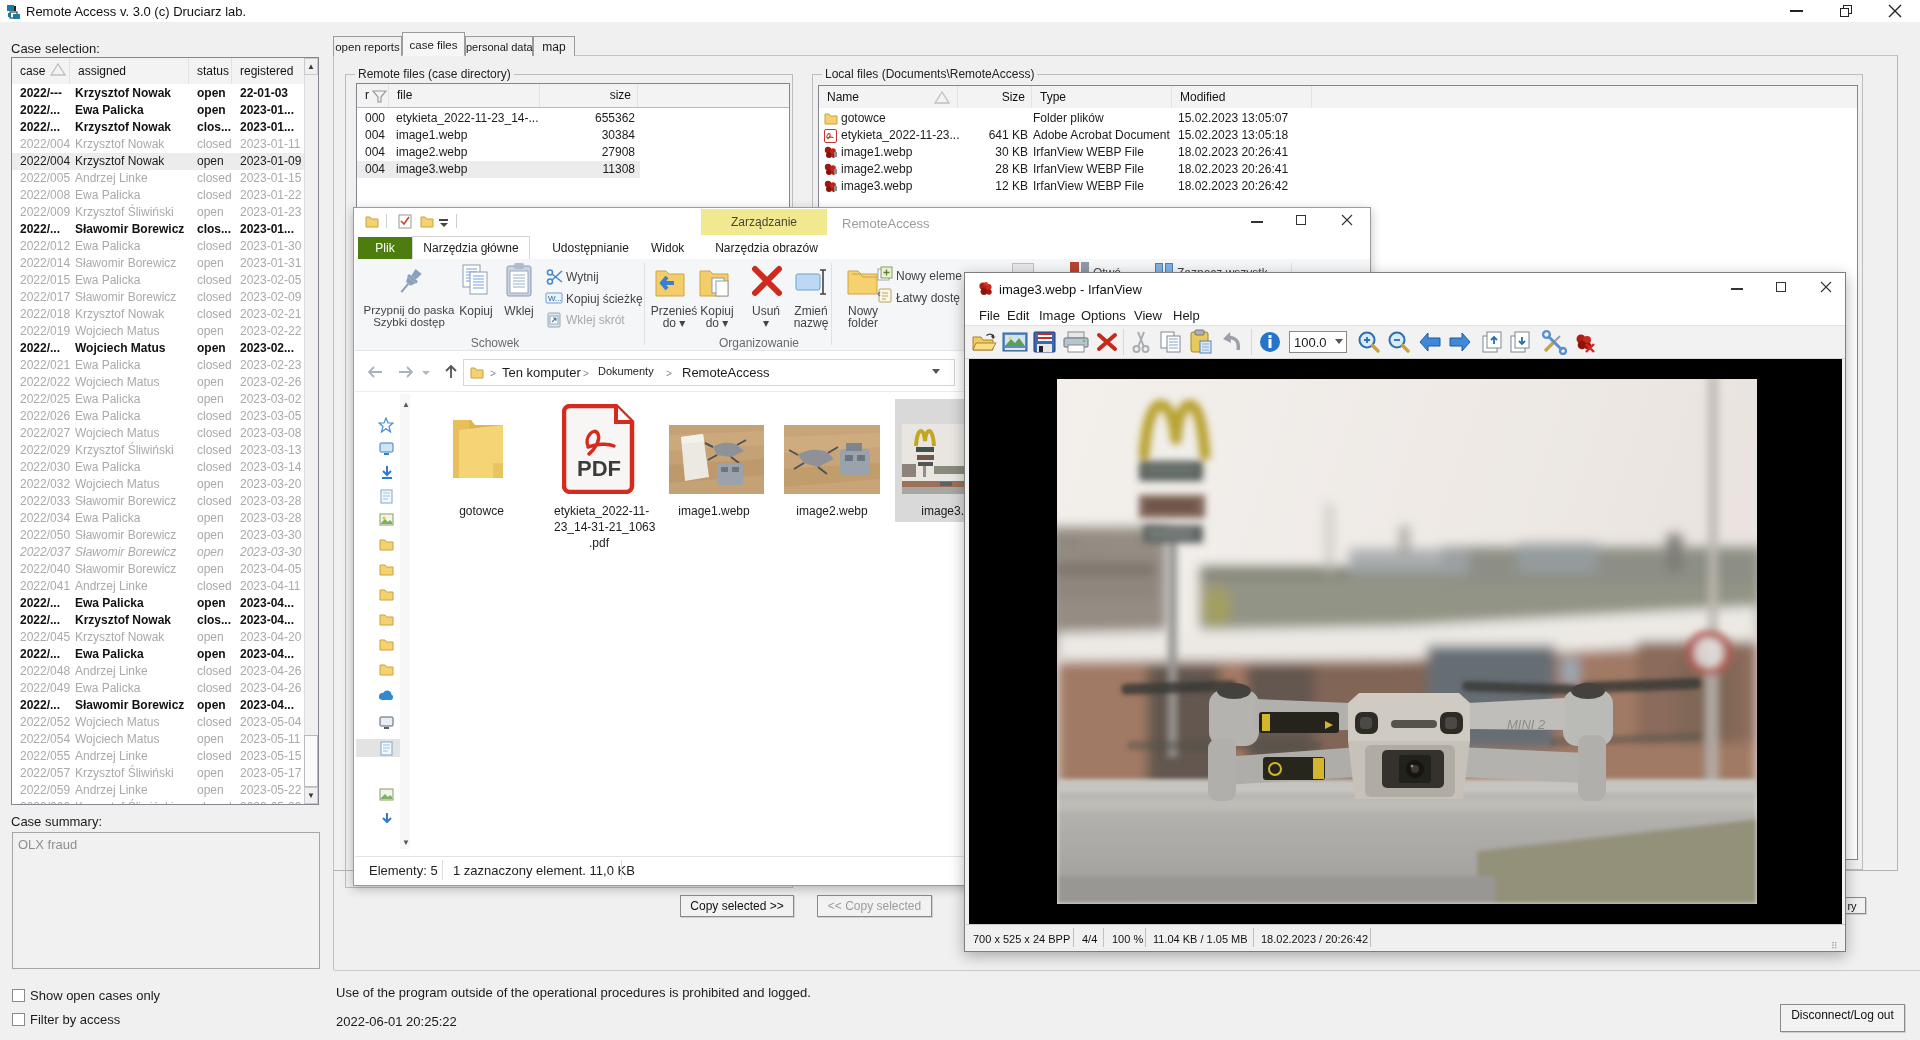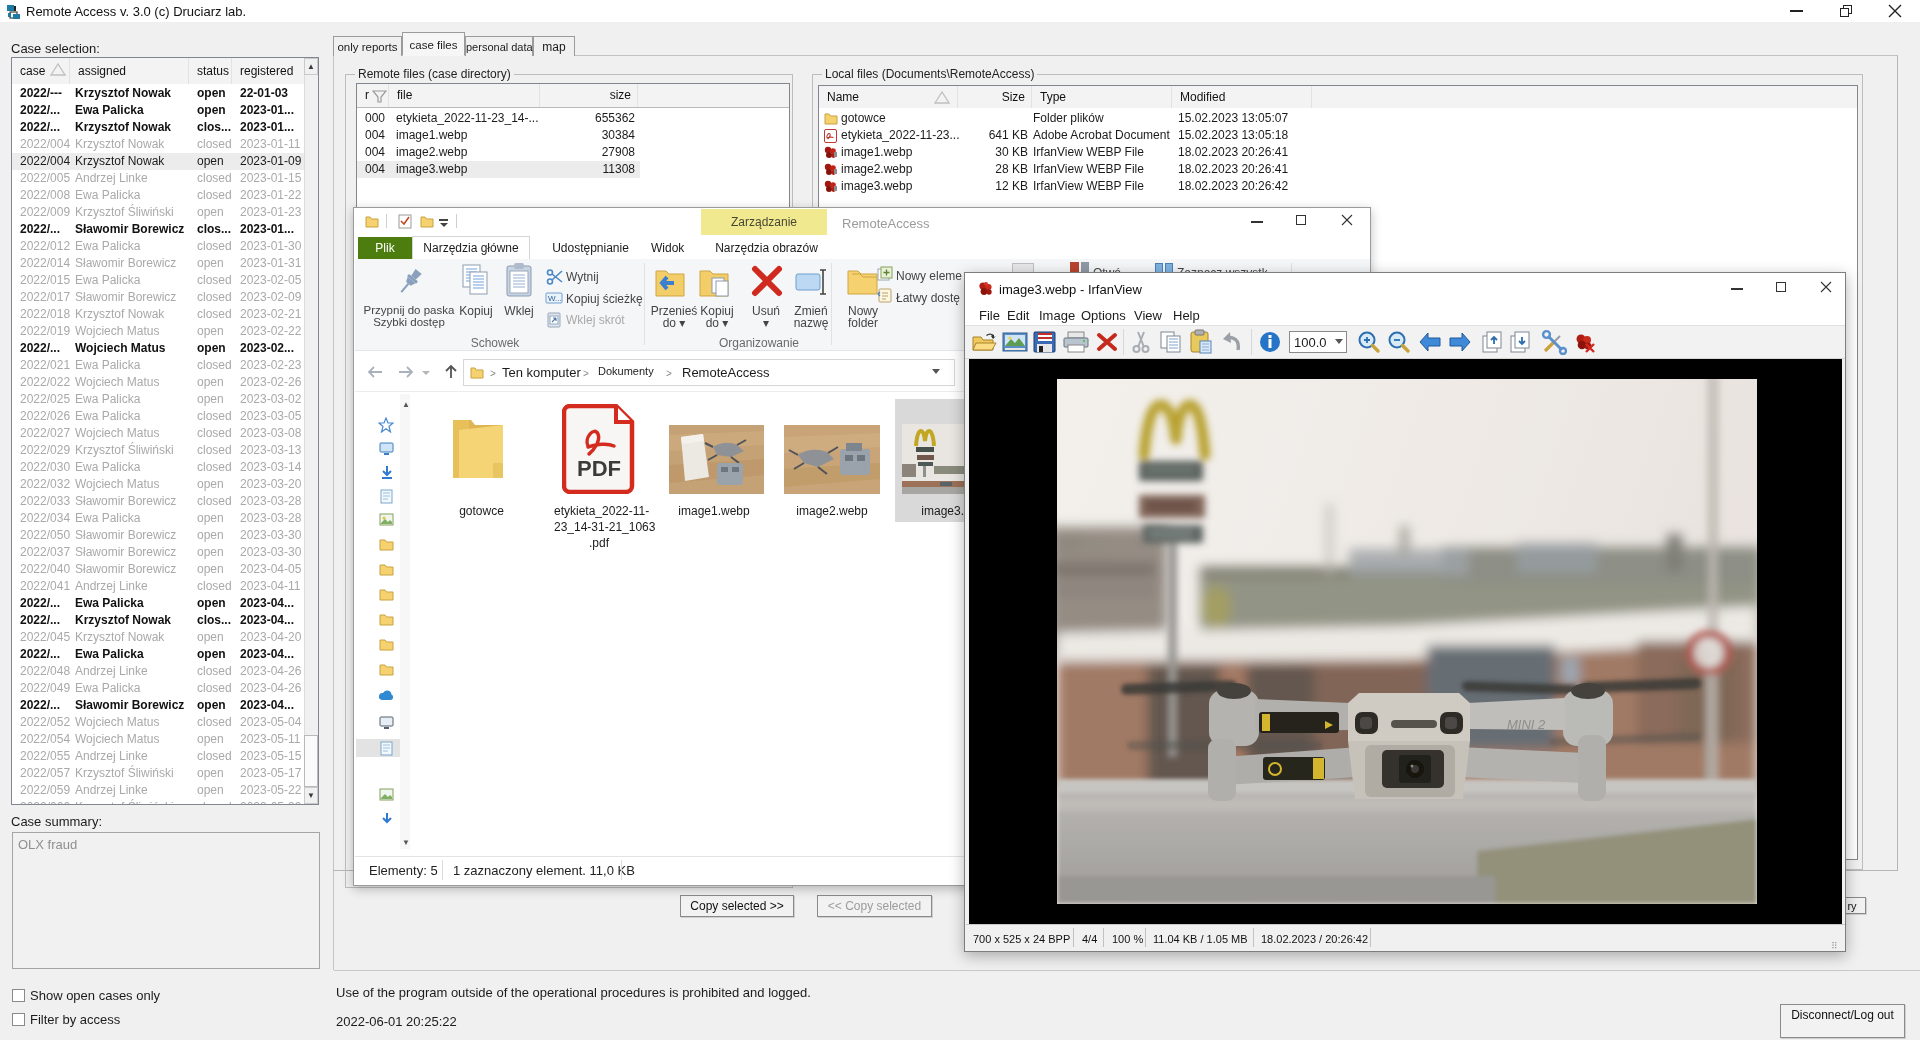--- a/index.html
+++ b/index.html
@@ -204,21 +204,21 @@
       <span class="a" style="left:63px">Ewa Palicka</span>
       <span class="a" style="left:185px">open</span>
       <span class="a" style="left:228px">2023-03-28</span>
     </div>
 <div class="row gray" style="top:469px;width:292px;">
       <span class="a" style="left:8px">2022/050</span>
       <span class="a" style="left:63px">Sławomir Borewicz</span>
       <span class="a" style="left:185px">open</span>
       <span class="a" style="left:228px">2023-03-30</span>
     </div>
-<div class="row gray" style="top:486px;width:275px;">
+<div class="row gray" style="top:486px;width:275px;font-style:italic;">
       <span class="a" style="left:8px">2022/037</span>
       <span class="a" style="left:63px">Sławomir Borewicz</span>
       <span class="a" style="left:185px">open</span>
       <span class="a" style="left:228px">2023-03-30</span>
     </div>
 <div class="row gray" style="top:503px;width:292px;">
       <span class="a" style="left:8px">2022/040</span>
       <span class="a" style="left:63px">Sławomir Borewicz</span>
       <span class="a" style="left:185px">open</span>
       <span class="a" style="left:228px">2023-04-05</span>
@@ -316,21 +316,21 @@
 <div class="a" style="left:11px;top:814px;font-size:13px">Case summary:</div>
 <div class="a" style="left:12px;top:832px;width:308px;height:137px;border:1px solid #a5a5a5;background:#f1f1f1"></div>
 <div class="a" style="left:18px;top:837px;color:#8f8f8f;font-size:13px">OLX fraud</div>
 <div class="ck" style="left:12px;top:989px"></div>
 <div class="a" style="left:30px;top:988px;font-size:13px">Show open cases only</div>
 <div class="ck" style="left:12px;top:1013px"></div>
 <div class="a" style="left:30px;top:1012px;font-size:13px">Filter by access</div>
 
 <div class="a" style="left:333px;top:55px;width:1565px;height:816px;border-left:1px solid #c3c3c3;border-top:1px solid #c3c3c3;border-right:1px solid #b5b5b5;border-bottom:1px solid #b5b5b5;background:#f0f0f0"></div>
 
-<div class="a" style="left:333px;top:36px;width:69px;height:20px;background:#f0f0f0;border:1px solid #9b9b9b;border-bottom:none;text-align:center;line-height:20px;white-space:nowrap;font-size:11.5px">only reports</div>
+<div class="a" style="left:333px;top:36px;width:69px;height:20px;background:#f0f0f0;border:1px solid #9b9b9b;border-bottom:none;text-align:center;line-height:20px;white-space:nowrap;font-size:11.5px">open reports</div>
 <div class="a" style="left:402px;top:32px;width:63px;height:24px;background:#f6f6f6;border:1px solid #9b9b9b;border-bottom:1px solid #f6f6f6;text-align:center;line-height:24px;z-index:2;white-space:nowrap;font-size:11.5px">case files</div>
 <div class="a" style="left:465px;top:36px;width:68px;height:20px;background:#f0f0f0;border:1px solid #9b9b9b;border-bottom:none;text-align:center;line-height:20px;white-space:nowrap;font-size:11px">personal data</div>
 <div class="a" style="left:533px;top:36px;width:42px;height:20px;background:#f0f0f0;border:1px solid #9b9b9b;border-bottom:none;text-align:center;line-height:20px">map</div>
 
 <div class="gb" style="left:345px;top:74px;width:448px;height:814px">
     <div class="gbl">Remote files (case directory)</div>
   </div>
 <div class="a tbl" style="left:356px;top:83px;width:434px;height:796px;overflow:hidden">
  <div class="a" style="left:0;top:0;width:432px;height:24px;background:#f3f3f3;border-bottom:1px solid #b9b9b9">
   <div class="hdrcell" style="left:0;width:32px;height:23px;line-height:23px">r</div>
@@ -438,21 +438,21 @@
 
 <div class="a" style="left:333px;top:871px;width:1px;height:99px;background:#c3c3c3"></div>
 
 <div class="btn" style="left:680px;top:895px;width:114px;height:22px;line-height:21px">Copy selected &gt;&gt;</div>
 <div class="btn" style="left:817px;top:895px;width:115px;height:22px;line-height:21px;color:#9c9c9c">&lt;&lt; Copy selected</div>
 <div class="btn" style="left:1838px;top:897px;width:28px;height:17px;line-height:16px;font-size:11px">ry</div>
 
 <div class="a" style="left:334px;top:970px;width:1586px;height:1px;background:#c9c9c9"></div>
 <div class="a" style="left:336px;top:985px;font-size:13px">Use of the program outside of the operational procedures is prohibited and logged.</div>
 <div class="a" style="left:336px;top:1014px;font-size:13px">2022-06-01 20:25:22</div>
-<div class="btn" style="left:1780px;top:1004px;width:125px;height:34px;line-height:21px">Disconnect/Log out</div>
+<div class="btn" style="left:1780px;top:1004px;width:125px;height:28px;line-height:21px">Disconnect/Log out</div>
 
 <div class="a" style="left:353px;top:207px;width:1018px;height:679px;background:#fff;border:1px solid #9b9b9b;box-shadow:0 3px 10px rgba(0,0,0,0.25)">
 
  <svg class="a" style="left:11px;top:7px" width="14" height="13" viewBox="0 0 14 13">
       <path d="M1,2 L5,2 L6.5,4 L13,4 L13,12 L1,12 Z" fill="#f5d26f" stroke="#c9a23f"></path>
     </svg>
  <div class="a" style="left:32px;top:6px;width:1px;height:14px;background:#cfcfcf"></div>
  <svg class="a" style="left:44px;top:6px" width="14" height="15" viewBox="0 0 14 15">
       <rect x="1" y="1" width="12" height="13" fill="#fff" stroke="#9a9a9a"></rect>
       <path d="M3,7 L6,10 L11,3" stroke="#c24a28" stroke-width="1.6" fill="none"></path>

